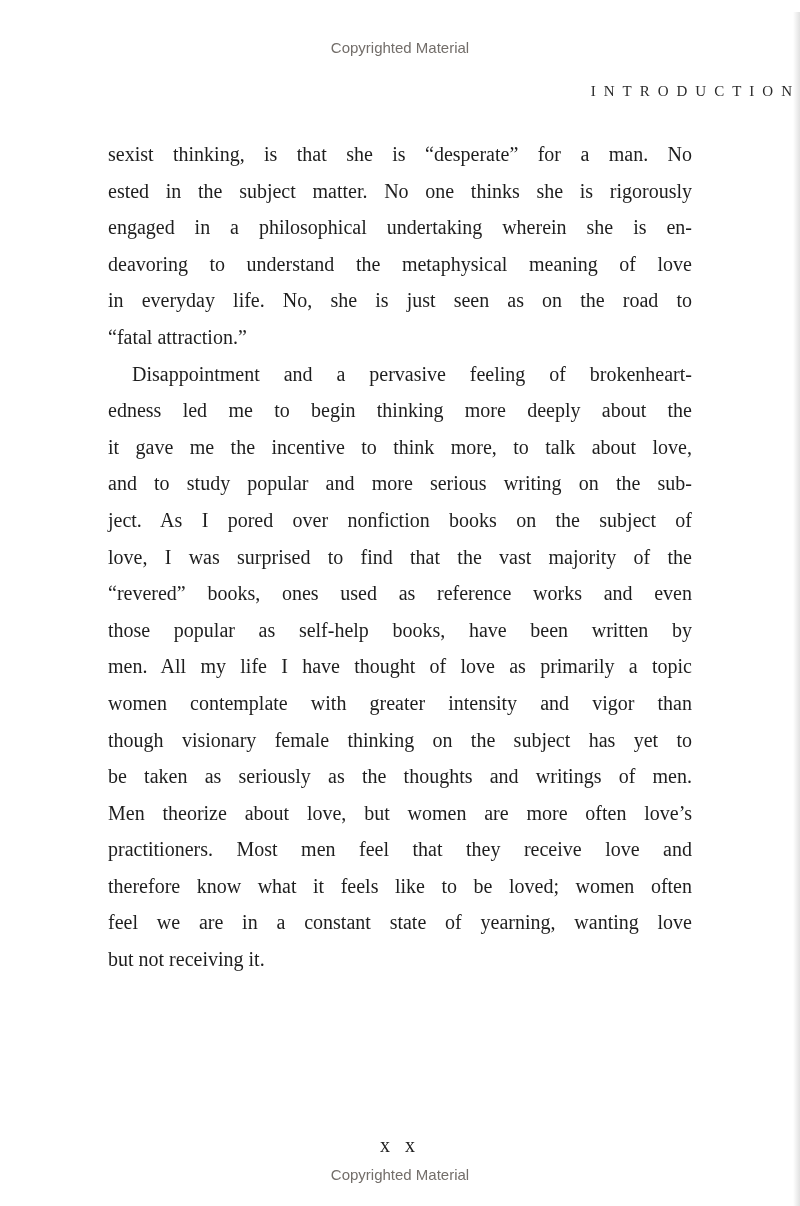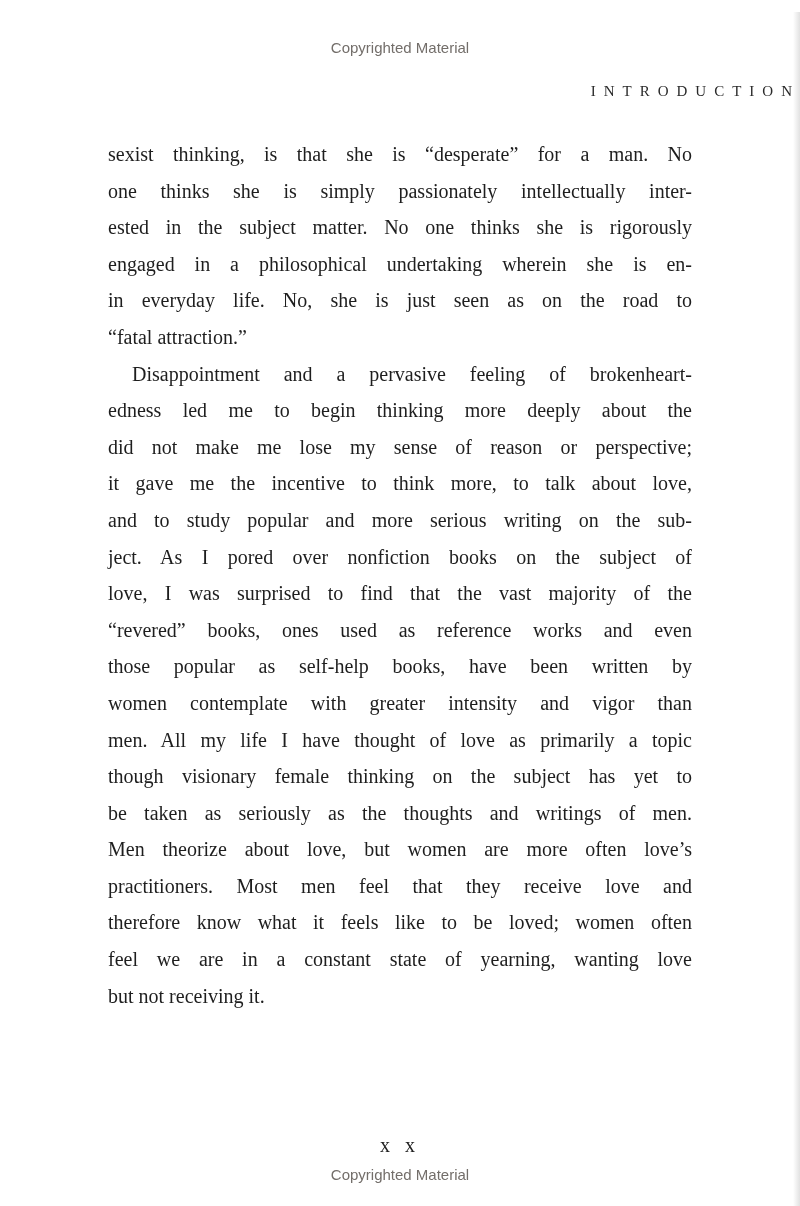--- a/index.html
+++ b/index.html
@@ -87,38 +87,37 @@
 <body>
 
 <div class="page">
   <div class="copyright-top">Copyrighted Material</div>
 
   <div class="chapter-header">INTRODUCTION</div>
 
   <div class="body-text">
       <div class="paragraph">
         <div class="line">sexist thinking, is that she is “desperate” for a man. No</div>
-        <div class="line">one thinks she is simply passionately intellectually inter-</div>
         <div class="line">ested in the subject matter. No one thinks she is rigorously</div>
         <div class="line">engaged in a philosophical undertaking wherein she is en-</div>
+        <div class="line">deavoring to understand the metaphysical meaning of love</div>
         <div class="line">in everyday life. No, she is just seen as on the road to</div>
         <div class="line last">“fatal attraction.”</div>
       </div>
       <div class="paragraph">
         <div class="line indent">Disappointment and a pervasive feeling of brokenheart-</div>
         <div class="line">edness led me to begin thinking more deeply about the</div>
-        <div class="line">did not make me lose my sense of reason or perspective;</div>
         <div class="line">it gave me the incentive to think more, to talk about love,</div>
         <div class="line">and to study popular and more serious writing on the sub-</div>
         <div class="line">ject. As I pored over nonfiction books on the subject of</div>
         <div class="line">love, I was surprised to find that the vast majority of the</div>
         <div class="line">“revered” books, ones used as reference works and even</div>
         <div class="line">those popular as self-help books, have been written by</div>
+        <div class="line">men. All my life I have thought of love as primarily a topic</div>
         <div class="line">women contemplate with greater intensity and vigor than</div>
-        <div class="line">men. All my life I have thought of love as primarily a topic</div>
         <div class="line">though visionary female thinking on the subject has yet to</div>
         <div class="line">be taken as seriously as the thoughts and writings of men.</div>
         <div class="line">Men theorize about love, but women are more often love’s</div>
         <div class="line">practitioners. Most men feel that they receive love and</div>
         <div class="line">therefore know what it feels like to be loved; women often</div>
         <div class="line">feel we are in a constant state of yearning, wanting love</div>
         <div class="line last">but not receiving it.</div>
       </div>
     </div>
 

